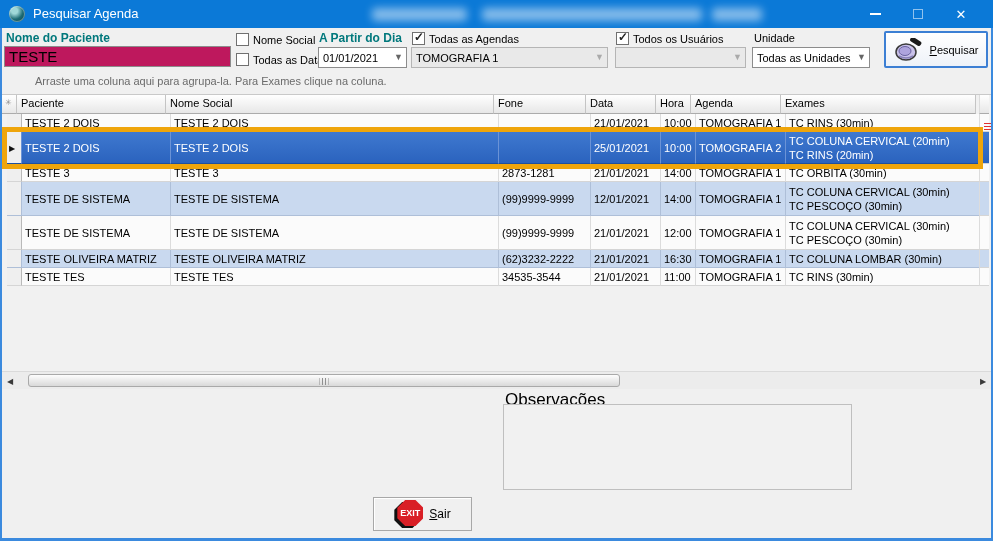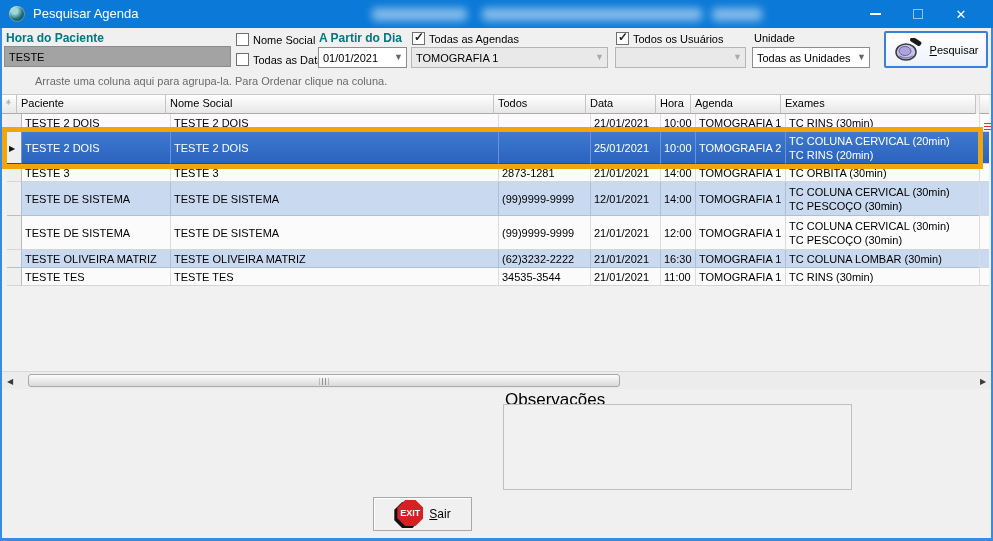--- a/index.html
+++ b/index.html
@@ -20,21 +20,21 @@
 
   
   .wb { position:absolute; background:#3b8ade; z-index:40; }
   .wb-l { left:0; top:28px; width:2px; height:513px; }
   .wb-r { right:0; top:28px; width:2px; height:513px; }
   .wb-b { left:0; bottom:0; width:993px; height:3px; }
 
   
   .lbl-teal { position:absolute; color:#00787c; font-weight:bold; font-size:12px; }
   .lbl-plain { position:absolute; color:#000; font-size:11px; }
-  .txt-input { position:absolute; background:#a3a3a3; border:1px solid #8c8c8c; font-size:11px; padding:4px 4px; font-family:"Liberation Sans",sans-serif; color:#000; }
+  .txt-input { position:absolute; background:#be185d; border:1px solid #8c8c8c; font-size:15px; padding:4px 4px; font-family:"Liberation Sans",sans-serif; color:#000; }
   .combo { position:absolute; height:21px; background:#fff; border:1px solid #8c8c8c; font-size:11px; display:flex; align-items:center; padding:0 4px; color:#000; }
   .combo .arrow { position:absolute; right:3px; top:4px; color:#666; font-size:9px; }
   .combo.disabled { background:#e9e9e9; border-color:#b5b5b5; }
   .combo.disabled .arrow { color:#aaa; }
   .checkbox-wrap { position:absolute; display:flex; align-items:center; gap:4px; font-size:11px; color:#000; }
   .checkbox { width:13px; height:13px; background:#fff; border:1px solid #707070; position:relative; flex:0 0 13px; }
   .checkbox.checked::after { content:"✓"; position:absolute; left:1px; top:-3px; font-size:12px; font-weight:bold; color:#222; }
   .search-btn { position:absolute; left:884px; top:31px; width:104px; height:37px; border:2px solid #3c7fd4; border-radius:2px;
     background:linear-gradient(#ffffff,#eef2f8); display:flex; align-items:center; justify-content:center; gap:6px; font-size:11px; color:#000; cursor:default; }
 
@@ -108,21 +108,21 @@
         <span class="min-glyph"></span>
       </span>
     <span class="win-btn btn-max">
         <span class="max-glyph"></span>
       </span>
     <span class="win-btn btn-close">
         <span>✕</span>
       </span>
   </div>
 
-  <span class="lbl-teal" style="left:6px; top:31px;">Hora do Paciente</span>
+  <span class="lbl-teal" style="left:6px; top:31px;">Nome do Paciente</span>
   <input class="txt-input" style="left: 4px; top: 46px; width: 227px; height: 21px;" value="TESTE">
 
   <div class="checkbox-wrap" style="left:236px; top:33px;">
     <span class="checkbox"></span>
     <span>Nome Social</span>
   </div>
   <div class="checkbox-wrap" style="left:236px; top:53px;">
     <span class="checkbox"></span>
     <span>Todas as Datas</span>
   </div>
@@ -163,29 +163,29 @@
         <rect x="16" y="1" width="12" height="5" rx="2" transform="rotate(32 22 3)" fill="#1a1a1a"></rect>
         <ellipse cx="12" cy="14" rx="10" ry="8" fill="#c9c2ea" stroke="#3a3a3a" stroke-width="1.5"></ellipse>
         <ellipse cx="11" cy="13" rx="6" ry="4.5" fill="#aea4dd" stroke="#6a62a0" stroke-width="1"></ellipse>
         <path d="M5 18 q7 4 14 0" stroke="#8880b8" stroke-width="1.5" fill="none"></path>
       </svg>
     </span>
     <span><u>P</u>esquisar</span>
   </button>
 
   <div class="group-panel">
-    <span class="group-hint">Arraste uma coluna aqui para agrupa-la. Para Ordenar clique na coluna.</span>
+    <span class="group-hint">Arraste uma coluna aqui para agrupa-la. Para Exames clique na coluna.</span>
   </div>
 
   <div class="grid-body"></div>
   <div class="grid-header" id="grid-header">
     <div class="hcell ind"></div>
   <div class="hcell" style="width: 149px;">Paciente</div>
       <div class="hcell" style="width: 328px;">Nome Social</div>
-      <div class="hcell" style="width: 92px;">Todos</div>
+      <div class="hcell" style="width: 92px;">Fone</div>
       <div class="hcell" style="width: 70px;">Data</div>
       <div class="hcell" style="width: 35px;">Hora</div>
       <div class="hcell" style="width: 90px;">Agenda</div>
       <div class="hcell" style="width: 195px;">Exames</div>
     </div>
   <div id="grid-rows">
       <div class="grid-row" style="height: 18px;">
         <div class="cell ind"></div>
         <div class="cell" style="width: 149px;">TESTE 2 DOIS</div>
         <div class="cell" style="width: 328px;">TESTE 2 DOIS</div>

